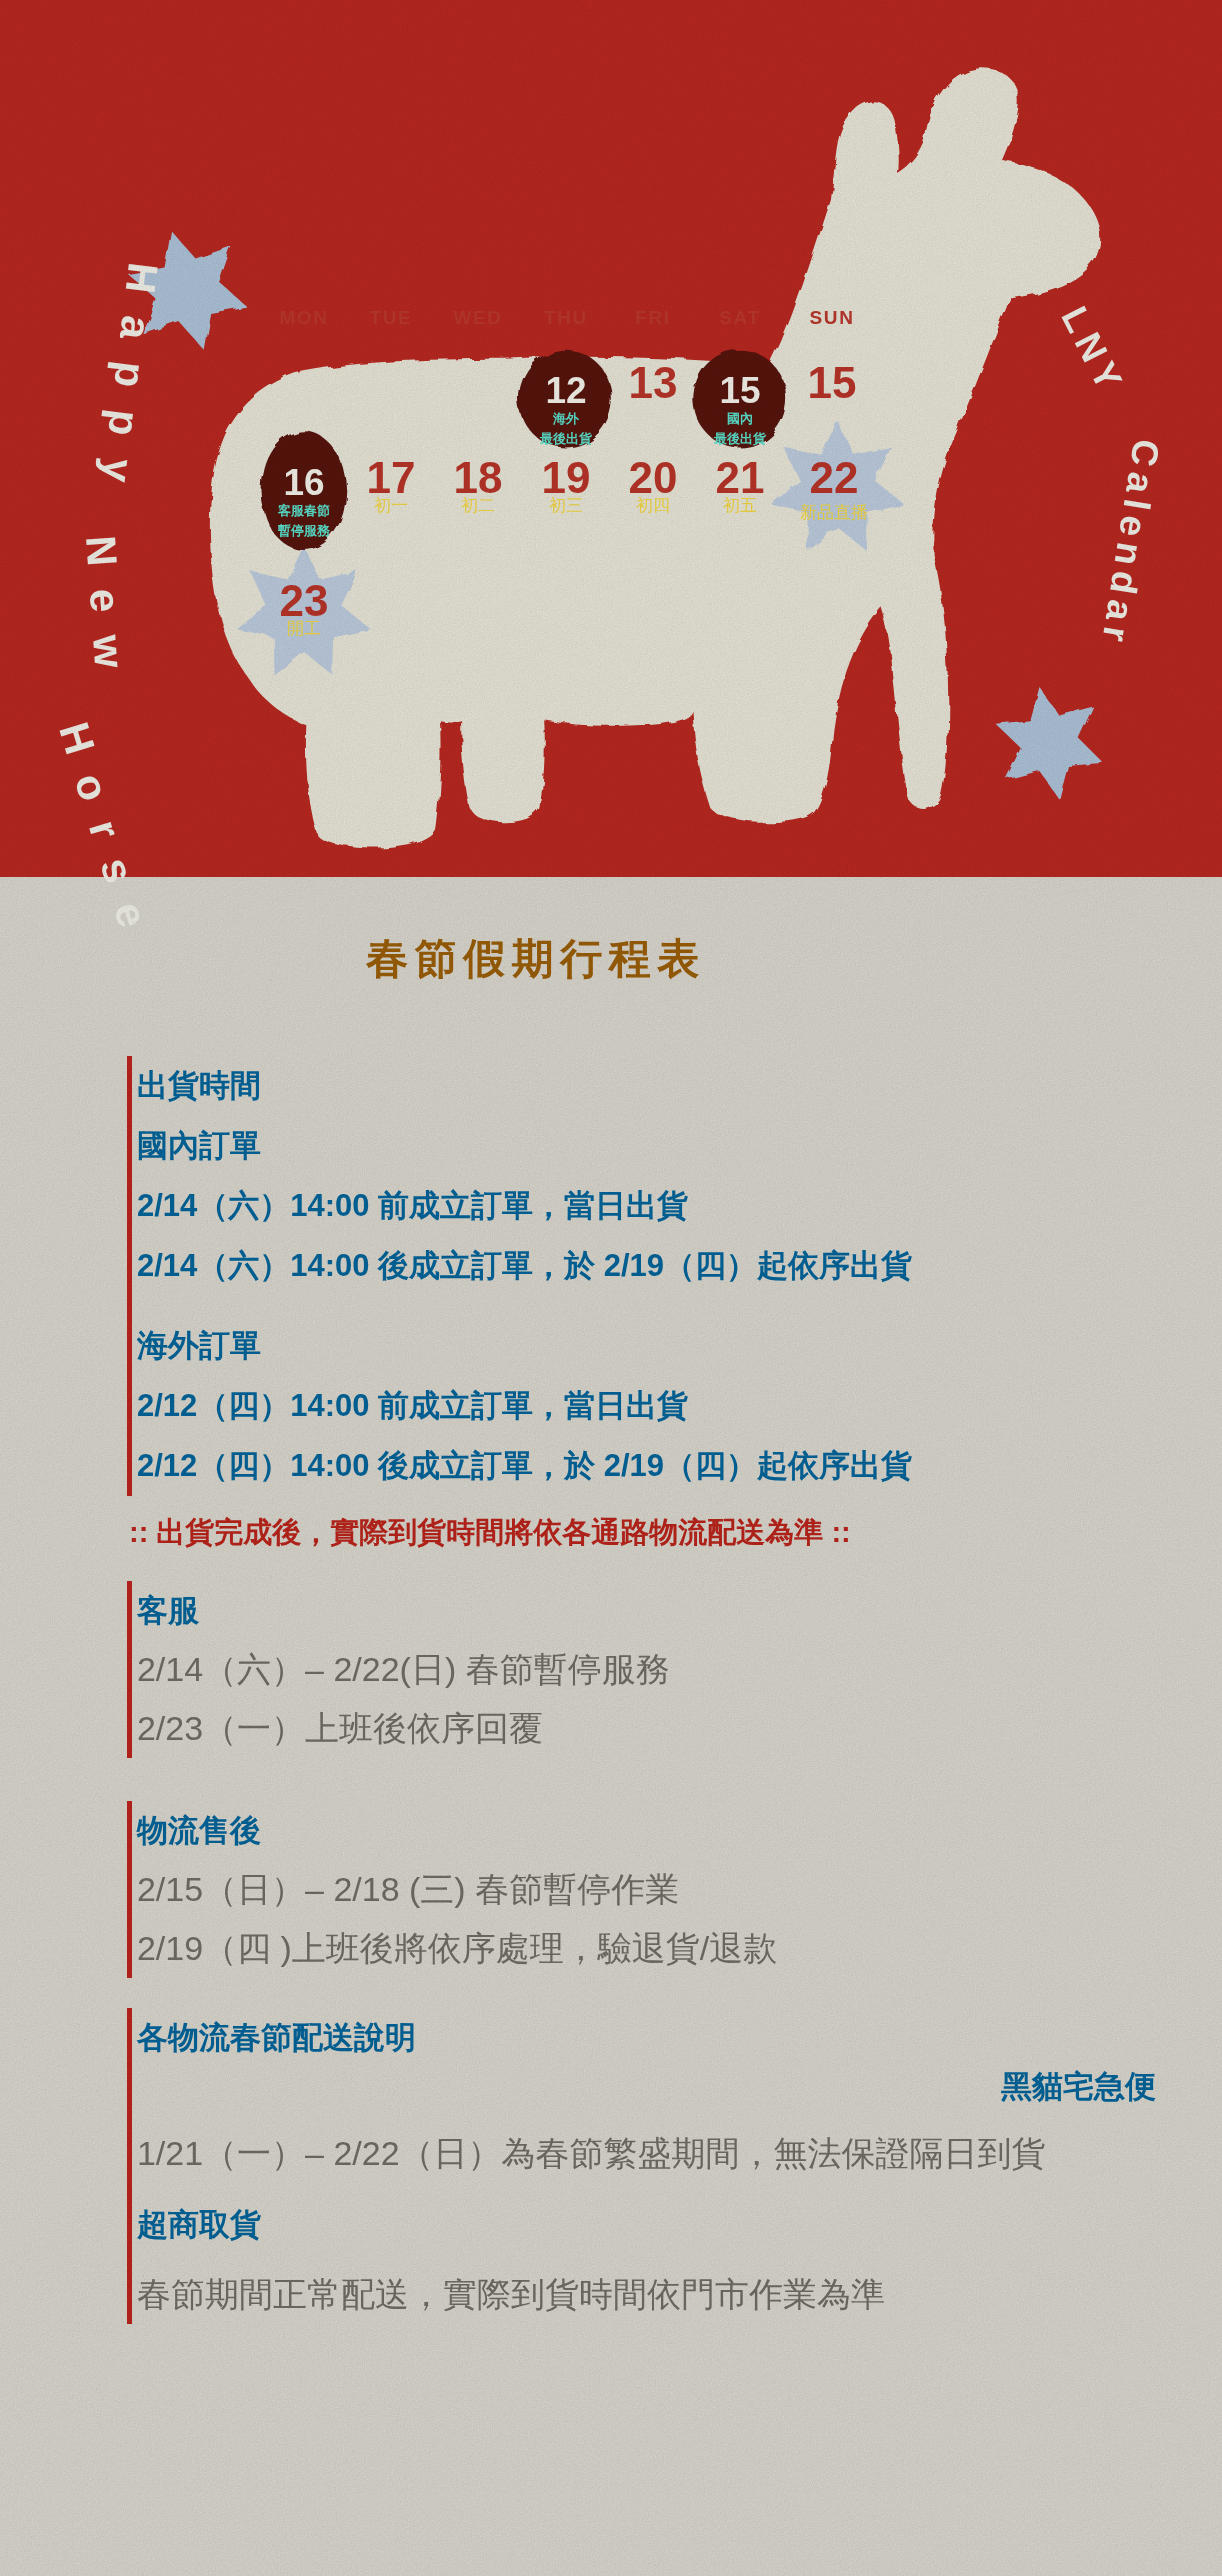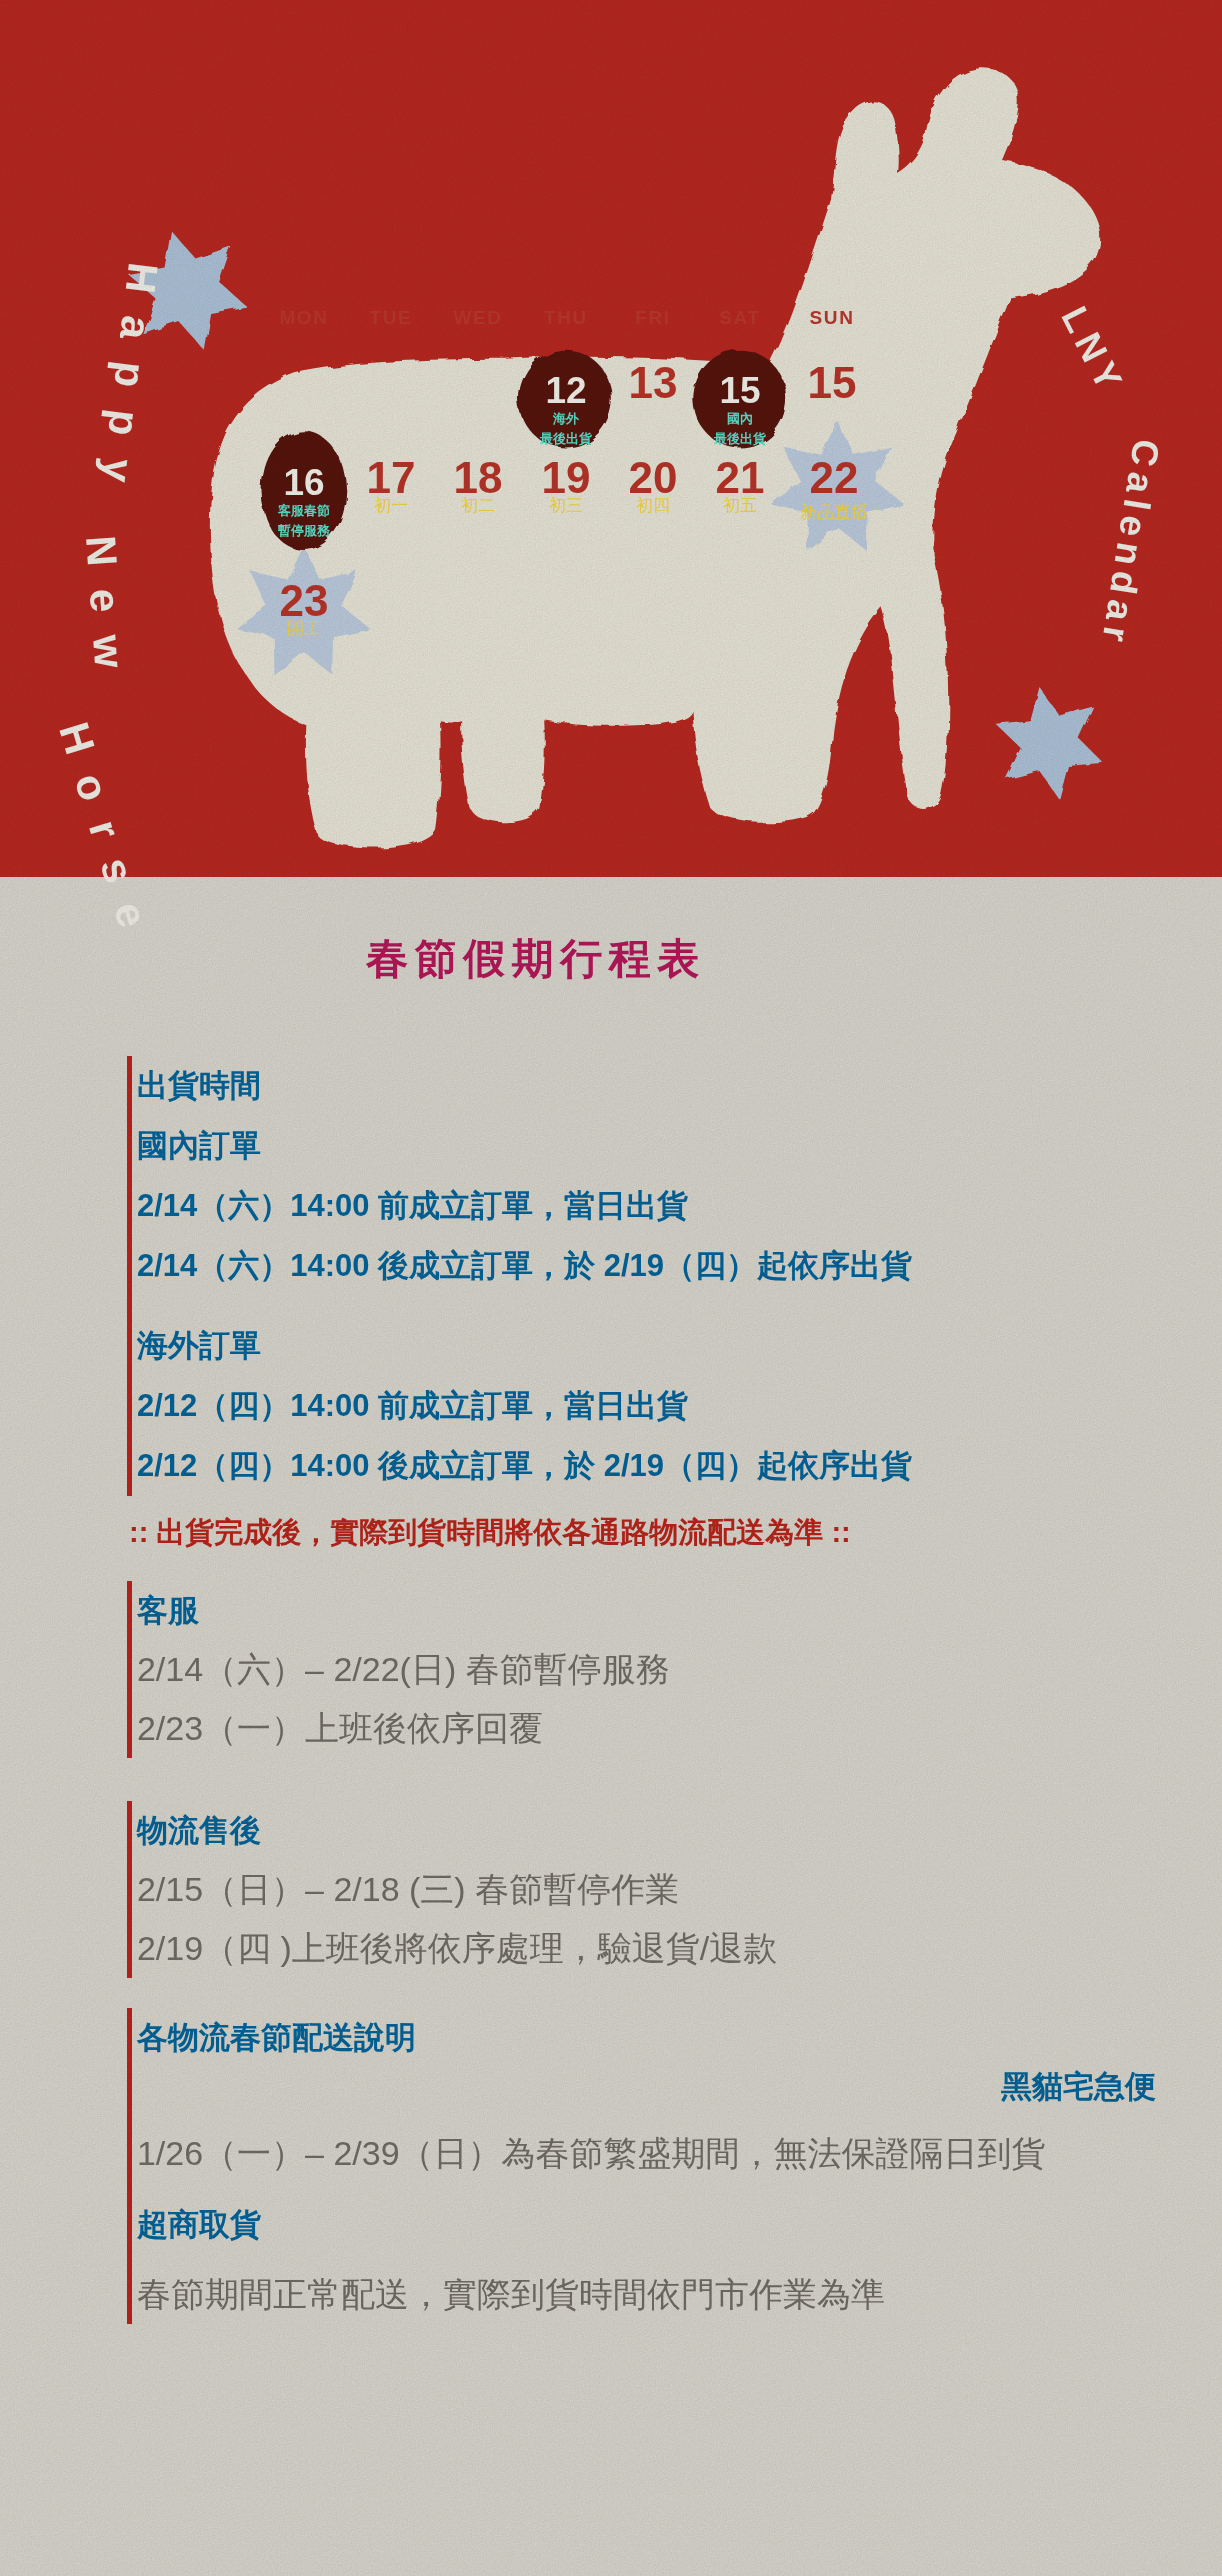--- a/index.html
+++ b/index.html
@@ -24,21 +24,21 @@
     font-size:19px;line-height:21px;font-weight:700;color:#c23a2e;letter-spacing:1.6px;}
   .cell{position:absolute;width:139px;transform:translate(-50%,0);text-align:center;}
   .num{font-size:44px;line-height:36px;font-weight:700;color:#c0362a;}
   .num-w{font-size:37px;line-height:36px;font-weight:700;color:#fdfcf4;margin-top:8px;}
   .sub{font-size:17px;line-height:19.6px;font-weight:400;color:#fde047;}
   .sub-w{font-size:13px;line-height:20.4px;font-weight:700;color:#5eead4;}
   .r1{top:365px;} .r2{top:460px;} .r2c{top:457px;} .r3{top:583px;}
   .mt8{margin-top:6.5px;}
   
   .title{position:absolute;left:0;top:934px;width:1072px;text-align:center;
-    font-size:42px;line-height:49px;font-weight:700;letter-spacing:6.5px;color:#be185d;}
+    font-size:42px;line-height:49px;font-weight:700;letter-spacing:6.5px;color:#a16207;}
   .block{position:absolute;left:127px;border-left:5.7px solid #c5251e;padding-left:4.9px;width:1019px;}
   .b1{top:1056px;} .b2{top:1581px;} .b3{top:1801px;} .b4{top:2008px;}
   .ln{font-size:31px;line-height:60px;white-space:nowrap;}
   .ln72{line-height:59px;}
   .hd{font-weight:700;color:#0369a1;}
   .gy{font-weight:400;color:#75716a;font-size:34px;}
   .gap{margin-top:19.6px;}
   .m-12{margin-top:-9.8px;text-align:right;} .m10{margin-top:8.1px;} .m14{margin-top:11.4px;}
   .note{position:absolute;left:129px;top:1514px;font-size:29px;line-height:36px;
     font-weight:700;color:#c2261c;white-space:nowrap;}
@@ -199,21 +199,21 @@
 
 <div class="block b3">
   <div class="ln ln72 hd">物流售後</div>
   <div class="ln ln72 gy">2/15（日）– 2/18 (三) 春節暫停作業</div>
   <div class="ln ln72 gy">2/19（四 )上班後將依序處理，驗退貨/退款</div>
 </div>
 
 <div class="block b4">
   <div class="ln ln72 hd">各物流春節配送說明</div>
   <div class="ln ln72 hd m-12">黑貓宅急便</div>
-  <div class="ln ln72 gy m10">1/26（一）– 2/39（日）為春節繁盛期間，無法保證隔日到貨</div>
+  <div class="ln ln72 gy m10">1/21（一）– 2/22（日）為春節繁盛期間，無法保證隔日到貨</div>
   <div class="ln ln72 hd m14">超商取貨</div>
   <div class="ln ln72 gy m14">春節期間正常配送，實際到貨時間依門市作業為準</div>
 </div>
 
 <svg class="grain" width="1222" height="2576" viewBox="0 0 1500 3161">
   <filter id="grainF">
     <feTurbulence type="fractalNoise" baseFrequency="0.7" numOctaves="2" stitchTiles="stitch"></feTurbulence>
     <feColorMatrix type="matrix" values="0 0 0 0 0  0 0 0 0 0  0 0 0 0 0  0.5 0.5 0.5 0 0"></feColorMatrix>
   </filter>
   <rect width="1500" height="3161" filter="url(#grainF)" opacity="0.14"></rect>

